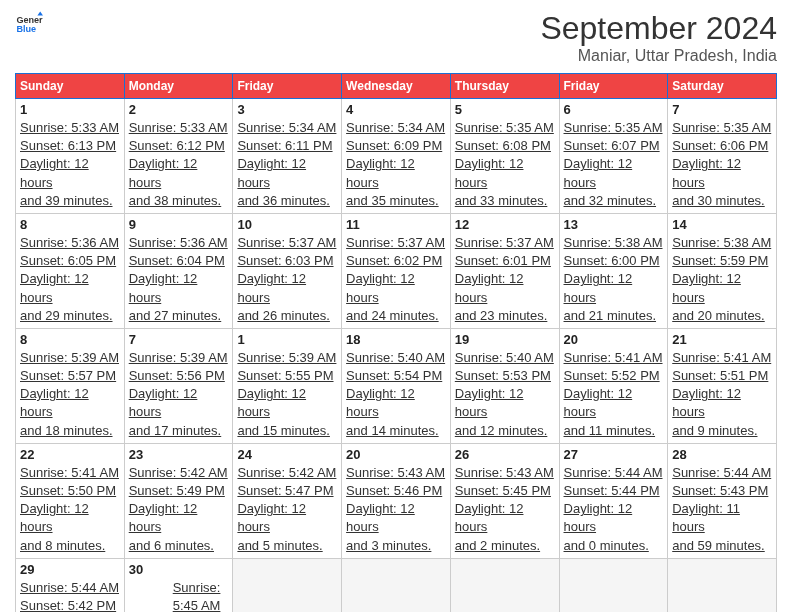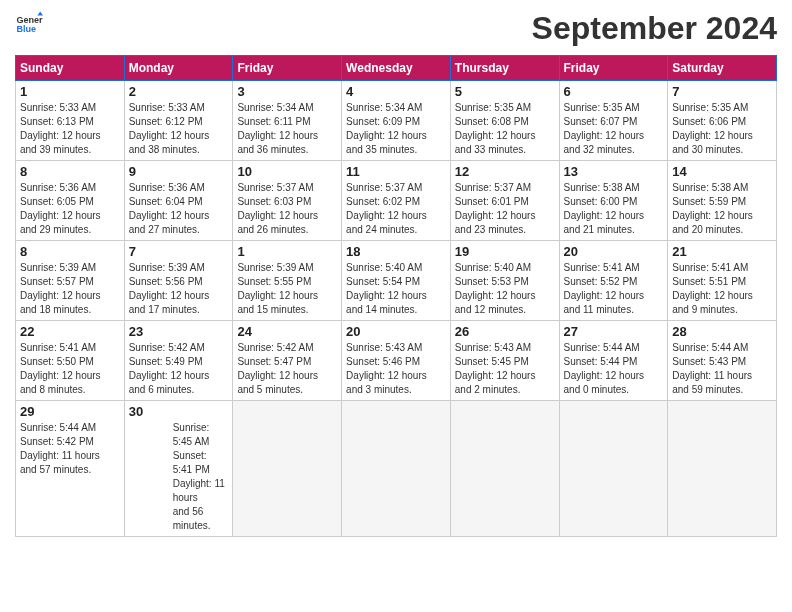--- a/index.html
+++ b/index.html
@@ -28,34 +28,34 @@
     }
     .logo-icon {
       width: 28px;
       height: 28px;
     }
     .title-block {
       text-align: right;
     }
     .month-title {
       font-size: 32px;
-      font-weight: bold;
+      font-weight: normal;
       color: #333;
     }
     .location-title {
       font-size: 16px;
       color: #555;
     }
     table {
       width: 100%;
       border-collapse: collapse;
       table-layout: fixed;
     }
     th {
-      background-color: #be185d;
+      background-color: #ef4444;
       color: white;
       font-size: 12px;
       font-weight: bold;
       padding: 5px 4px;
       text-align: left;
       border: 1px solid #1a6fd4;
     }
     td {
       border: 1px solid #ccc;
       vertical-align: top;
@@ -68,39 +68,41 @@
       background: #f5f5f5;
     }
     .day-num {
       font-size: 13px;
       font-weight: bold;
       color: #222;
       display: block;
       margin-bottom: 2px;
     }
     .cell-text {
-      font-size: 10px;
+      font-size: 13px;
       line-height: 1.4;
       color: #333;
+      text-decoration: underline;
     }
   </style>
 </head>
 <body>
 
 <div class="page">
   <div class="header">
     <div class="logo">
       <svg class="logo-icon" viewBox="0 0 40 40" xmlns="http://www.w3.org/2000/svg">
         <text x="2" y="18" font-size="13" font-weight="bold" fill="#333" font-family="Arial">General</text>
         <text x="2" y="32" font-size="13" font-weight="bold" fill="#1a73e8" font-family="Arial">Blue</text>
         <polygon points="32,8 40,8 36,2" fill="#1a73e8"></polygon>
       </svg>
     </div>
     <div class="title-block">
       <div class="month-title">September 2024</div>
+      <div class="location-title">Maniar, Uttar Pradesh, India</div>
     </div>
   </div>
 
   <table>
     <thead>
       <tr>
         <th>Sunday</th>
         <th>Monday</th>
         <th>Friday</th>
         <th>Wednesday</th>

